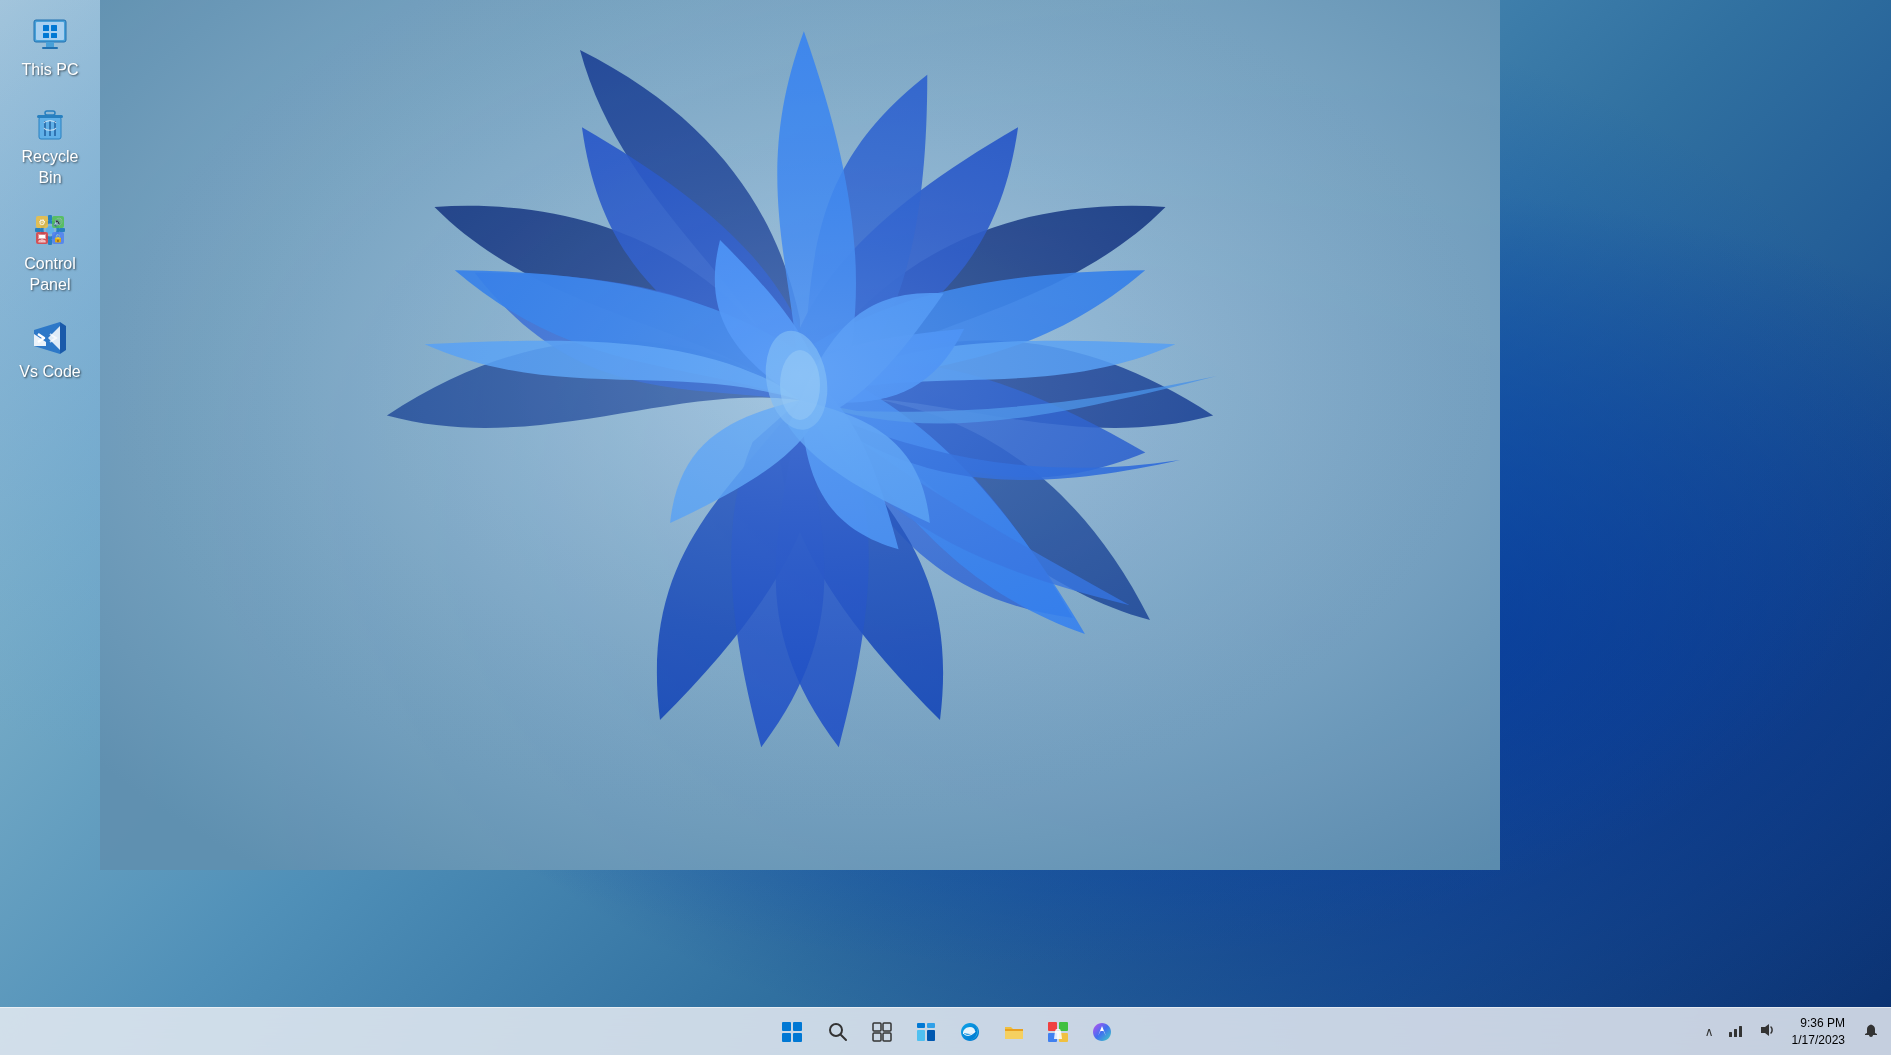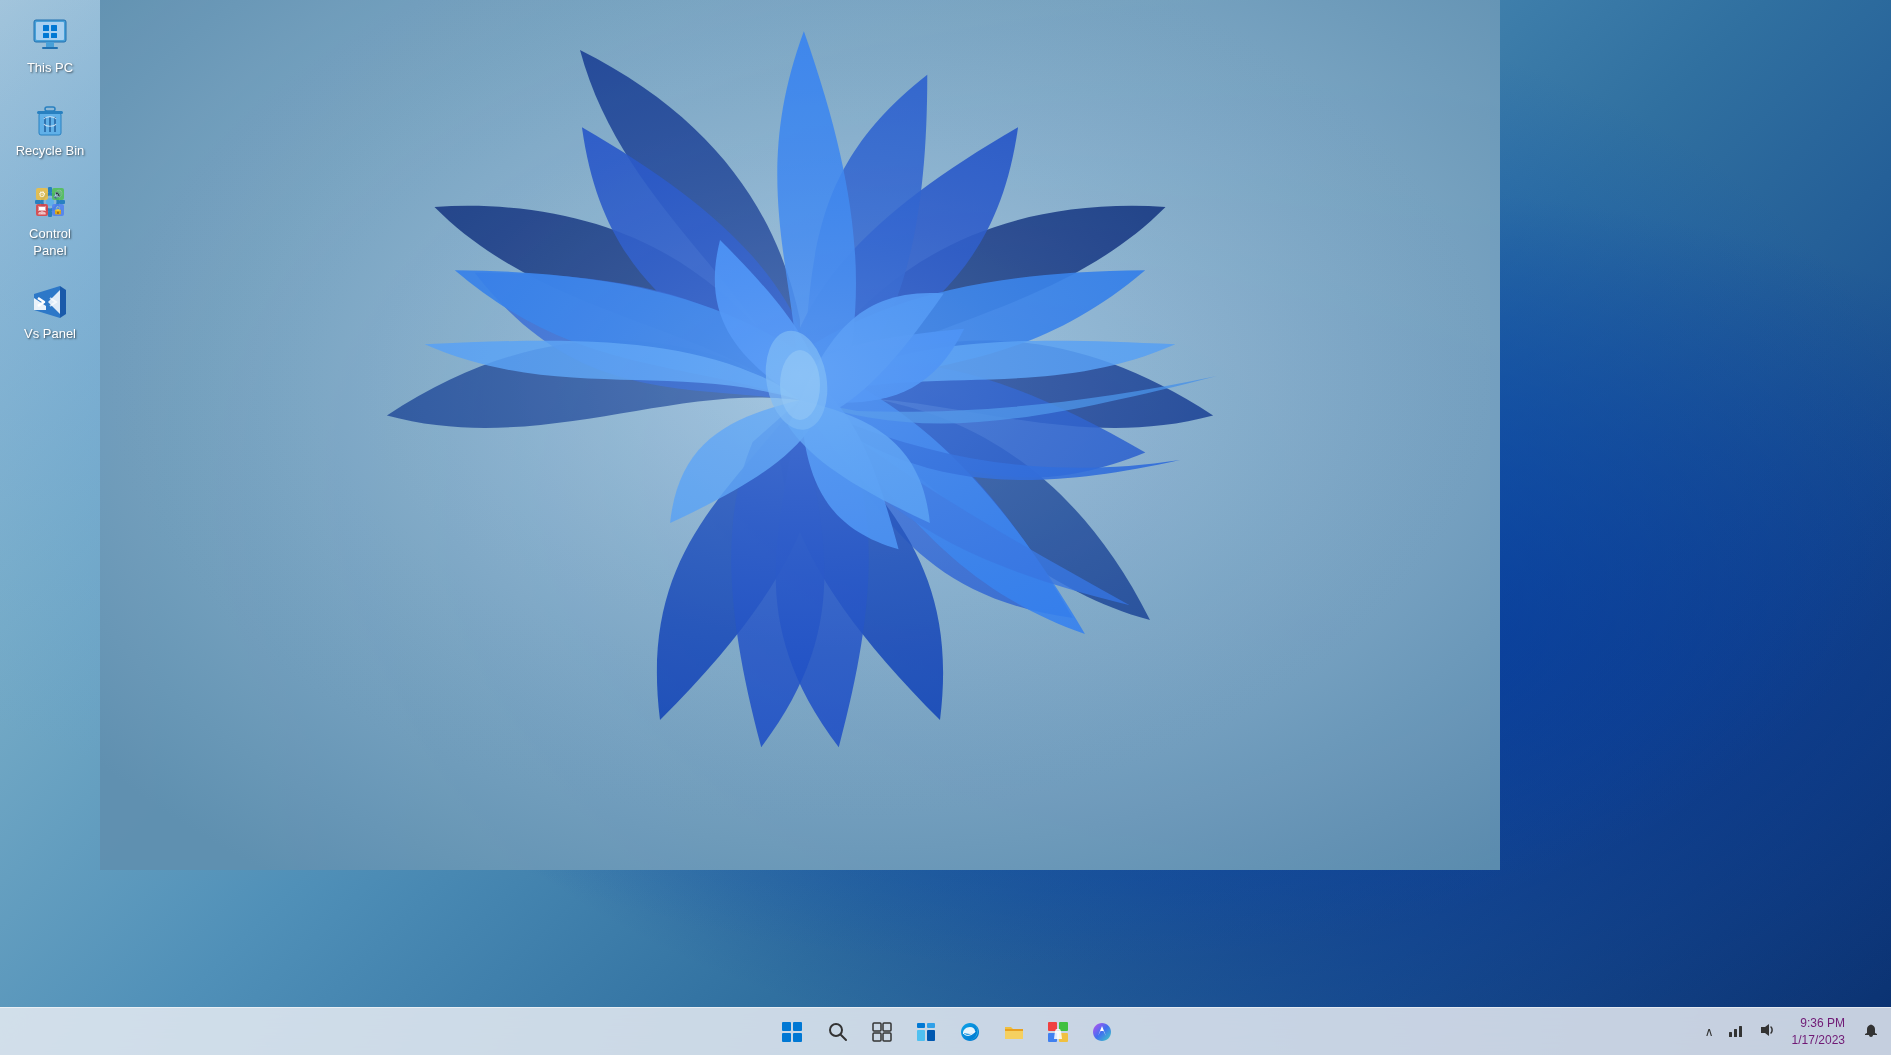--- a/index.html
+++ b/index.html
@@ -57,21 +57,21 @@
       height: 40px;
       display: flex;
       align-items: center;
       justify-content: center;
       font-size: 36px;
       margin-bottom: 4px;
     }
 
     .icon-label {
       color: white;
-      font-size: 13px;
+      font-size: 16px;
       text-align: center;
       text-shadow: 1px 1px 2px rgba(0,0,0,0.6);
       line-height: 1.3;
       word-wrap: break-word;
     }
 
     
     .taskbar {
       position: absolute;
       bottom: 0;
@@ -127,21 +127,21 @@
       cursor: pointer;
       padding: 4px;
       border-radius: 4px;
     }
 
     .clock {
       display: flex;
       flex-direction: column;
       align-items: flex-end;
       font-size: 12px;
-      color: #701a75;
+      color: #000000;
       cursor: pointer;
       padding: 4px 8px;
       border-radius: 4px;
       line-height: 1.4;
     }
 
     .notification-area {
       display: flex;
       align-items: center;
       gap: 2px;
@@ -337,21 +337,21 @@
         <path d="M30,4 L36,8 L36,32 L30,36 Z" fill="#1a5aaa"></path>
         <path d="M4,16 L16,24 L16,28 L4,28 Z" fill="white" opacity="0.9"></path>
         <path d="M30,8 L18,20 L30,32 Z" fill="white" opacity="0.85"></path>
         <path d="M4,12 L16,16 L16,24 L4,20 Z" fill="none"></path>
 
         <path d="M8,16 L14,20 L8,24" fill="none" stroke="white" stroke-width="2.5" stroke-linejoin="round"></path>
 
         <path d="M20,16 L26,20 L20,24" fill="none" stroke="white" stroke-width="2" opacity="0.7"></path>
       </svg>
     </div>
-    <span class="icon-label">Vs Panel</span>
+    <span class="icon-label">Vs Code</span>
   </div>
 
 </div>
 
 <div class="taskbar">
 
   <div class="taskbar-left"></div>
 
   <div class="taskbar-center">
 

